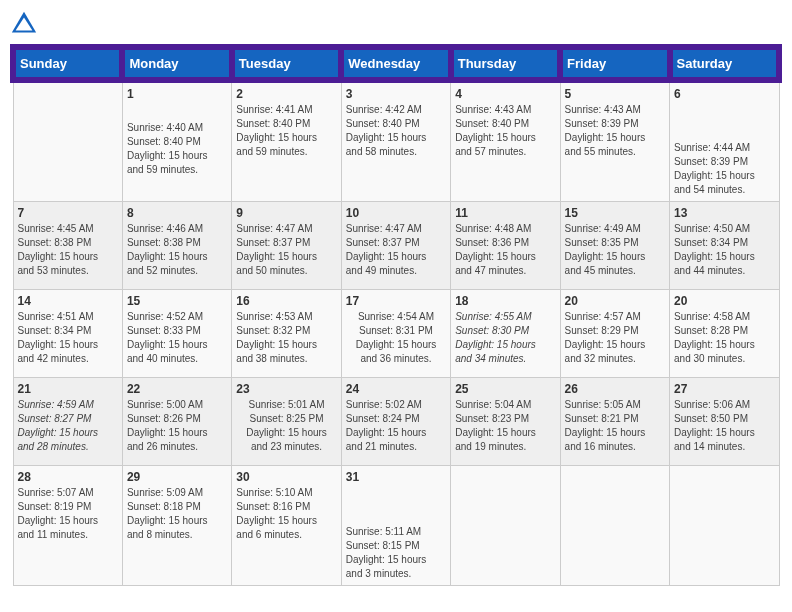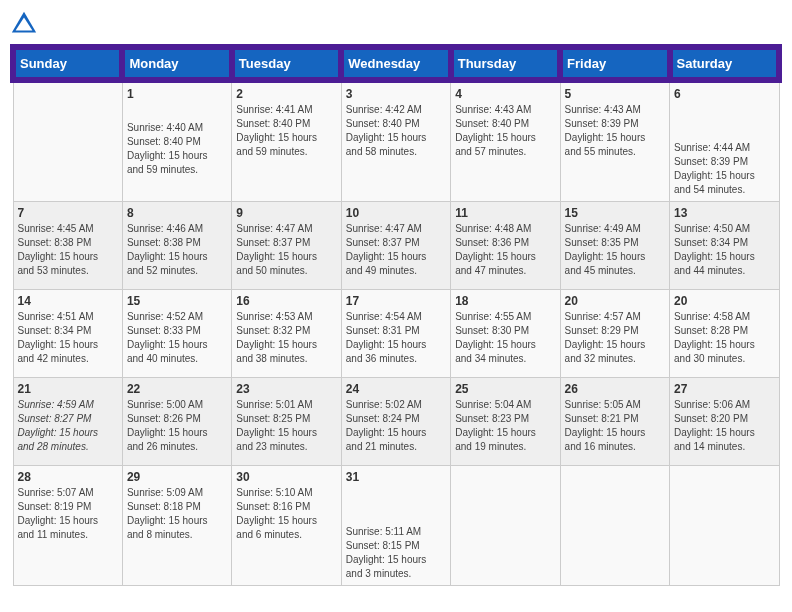--- a/index.html
+++ b/index.html
@@ -235,28 +235,28 @@
         </td>
         <td>
           <span class="day-number">16</span>
           <div class="cell-content" style="white-space: pre-line;">Sunrise: 4:53 AM
 Sunset: 8:32 PM
 Daylight: 15 hours
 and 38 minutes.</div>
         </td>
         <td>
           <span class="day-number">17</span>
-          <div class="cell-content" style="white-space: pre-line;">Sunrise: 4:54 AM
+          <div class="cell-content" style="white-space: pre-line; text-align: center;">Sunrise: 4:54 AM
 Sunset: 8:31 PM
 Daylight: 15 hours
 and 36 minutes.</div>
         </td>
         <td>
           <span class="day-number">18</span>
-          <div class="cell-content" style="white-space: pre-line;">Sunrise: 4:55 AM
+          <div class="cell-content" style="white-space: pre-line; font-style: italic;">Sunrise: 4:55 AM
 Sunset: 8:30 PM
 Daylight: 15 hours
 and 34 minutes.</div>
         </td>
         <td>
           <span class="day-number">20</span>
           <div class="cell-content" style="white-space: pre-line;">Sunrise: 4:57 AM
 Sunset: 8:29 PM
 Daylight: 15 hours
 and 32 minutes.</div>
@@ -279,21 +279,21 @@
         </td>
         <td>
           <span class="day-number">22</span>
           <div class="cell-content" style="white-space: pre-line;">Sunrise: 5:00 AM
 Sunset: 8:26 PM
 Daylight: 15 hours
 and 26 minutes.</div>
         </td>
         <td>
           <span class="day-number">23</span>
-          <div class="cell-content" style="white-space: pre-line;">Sunrise: 5:01 AM
+          <div class="cell-content" style="white-space: pre-line; text-align: center;">Sunrise: 5:01 AM
 Sunset: 8:25 PM
 Daylight: 15 hours
 and 23 minutes.</div>
         </td>
         <td>
           <span class="day-number">24</span>
           <div class="cell-content" style="white-space: pre-line;">Sunrise: 5:02 AM
 Sunset: 8:24 PM
 Daylight: 15 hours
 and 21 minutes.</div>
@@ -308,21 +308,21 @@
         <td>
           <span class="day-number">26</span>
           <div class="cell-content" style="white-space: pre-line;">Sunrise: 5:05 AM
 Sunset: 8:21 PM
 Daylight: 15 hours
 and 16 minutes.</div>
         </td>
         <td>
           <span class="day-number">27</span>
           <div class="cell-content" style="white-space: pre-line;">Sunrise: 5:06 AM
-Sunset: 8:20 PM
+Sunset: 8:50 PM
 Daylight: 15 hours
 and 14 minutes.</div>
         </td>
       </tr>
       <tr>
         <td>
           <span class="day-number">28</span>
           <div class="cell-content" style="white-space: pre-line;">Sunrise: 5:07 AM
 Sunset: 8:19 PM
 Daylight: 15 hours

